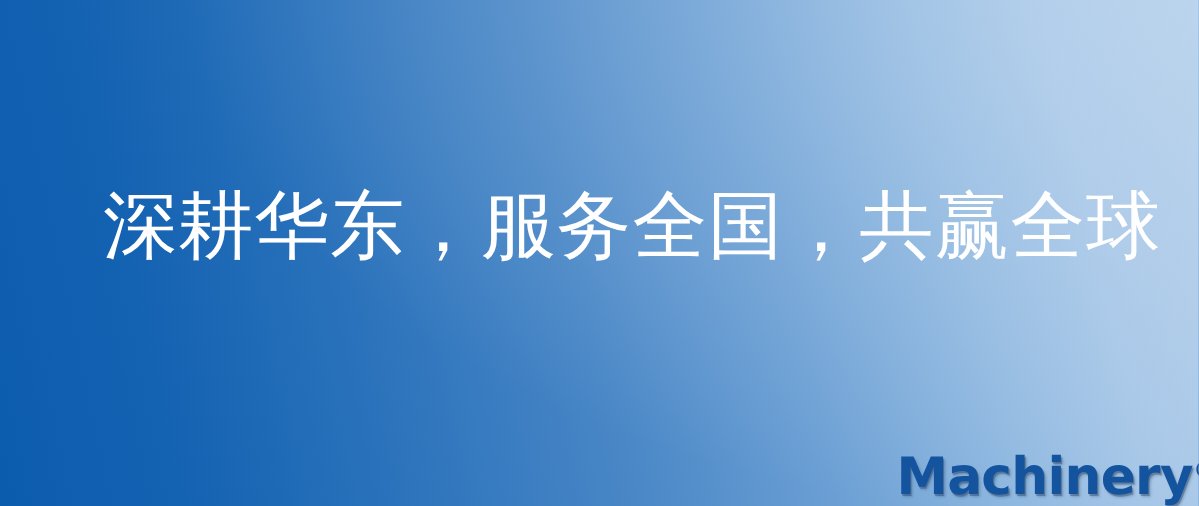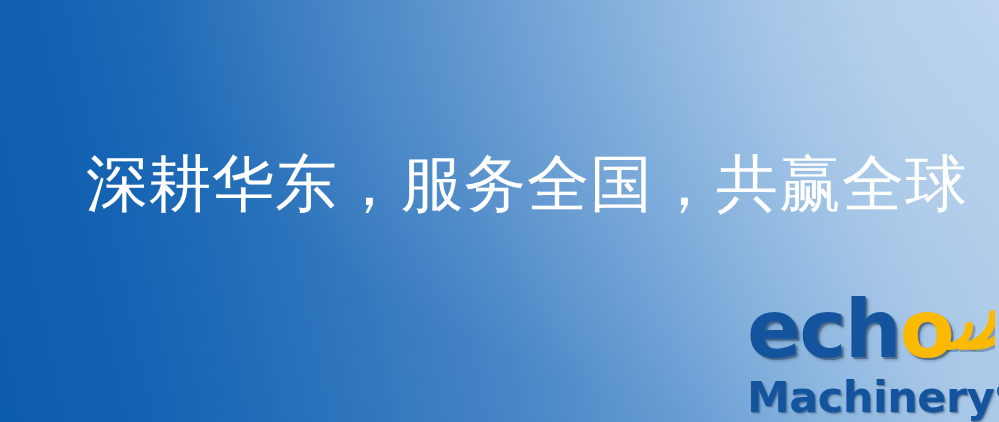--- a/index.html
+++ b/index.html
@@ -52,21 +52,21 @@
     width: 999px;
     height: 422px;
     z-index: 2;
   }
 
   .headline {
     position: absolute;
     left: 86px;
     top: 153px;
     color: #ffffff;
-    font-family: Liberation Mono, monospace;
+    font-family: Liberation Sans, sans-serif;
     font-size: 62px;
     line-height: 72px;
     letter-spacing: 1px;
     white-space: nowrap;
     font-weight: normal;
     margin: 0;
   }
 
   .subtitle {
     position: absolute;
@@ -152,39 +152,19 @@
 
 <div class="banner">
 
   <div class="content">
 
     <div class="headline">深耕华东，服务全国，共赢全球</div>
 
 
     <div class="logo">
 
-      <div class="logo-wordmark">
-
-        <div class="logo-echo"><span>ech</span><span class="o-gold">o</span></div>
-
-        <svg class="logo-waves" viewBox="0 0 64 58">
-          <g fill="none" stroke-linecap="round">
-            <g stroke="rgba(20,40,70,0.30)" transform="translate(2.5,2.5)">
-              <path d="M18 52 A20 20 0 0 0 38 32" stroke-width="8"></path>
-              <path d="M30 52 A32 32 0 0 0 62 20" stroke-width="8"></path>
-              <path d="M42 52 A44 44 0 0 0 86 8" stroke-width="8"></path>
-            </g>
-            <g stroke="#fbb900">
-              <path d="M18 52 A20 20 0 0 0 38 32" stroke-width="8"></path>
-              <path d="M30 52 A32 32 0 0 0 62 20" stroke-width="8"></path>
-              <path d="M42 52 A44 44 0 0 0 86 8" stroke-width="8"></path>
-            </g>
-          </g>
-        </svg>
-
-      </div>
 
       <div class="logo-machinery"><span>Machinery</span><span class="reg">®</span></div>
 
     </div>
 
   </div>
 </div>
 
 </body></html>

